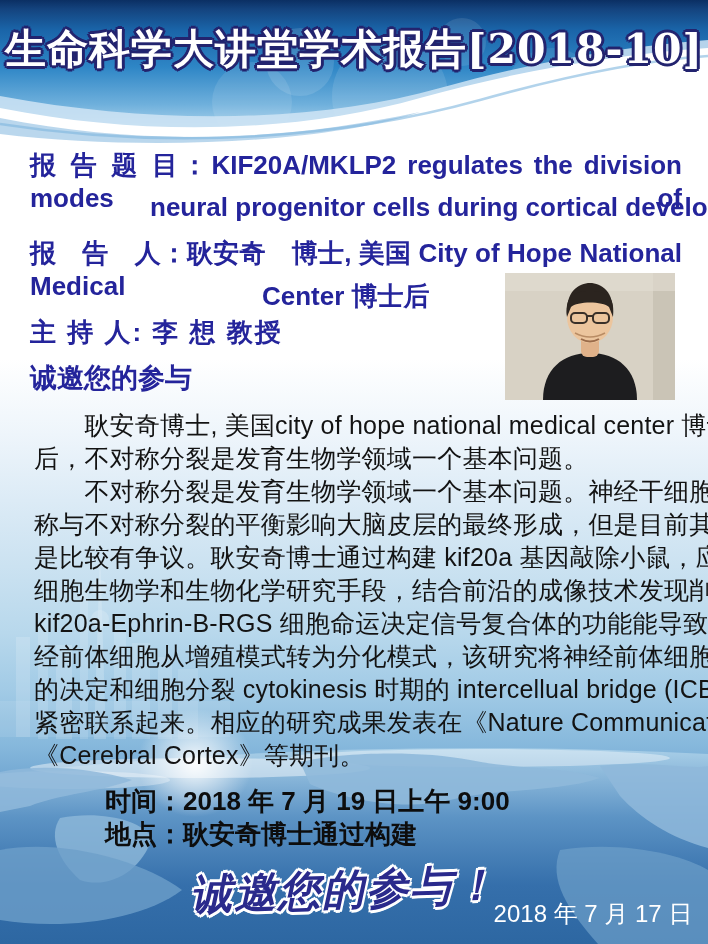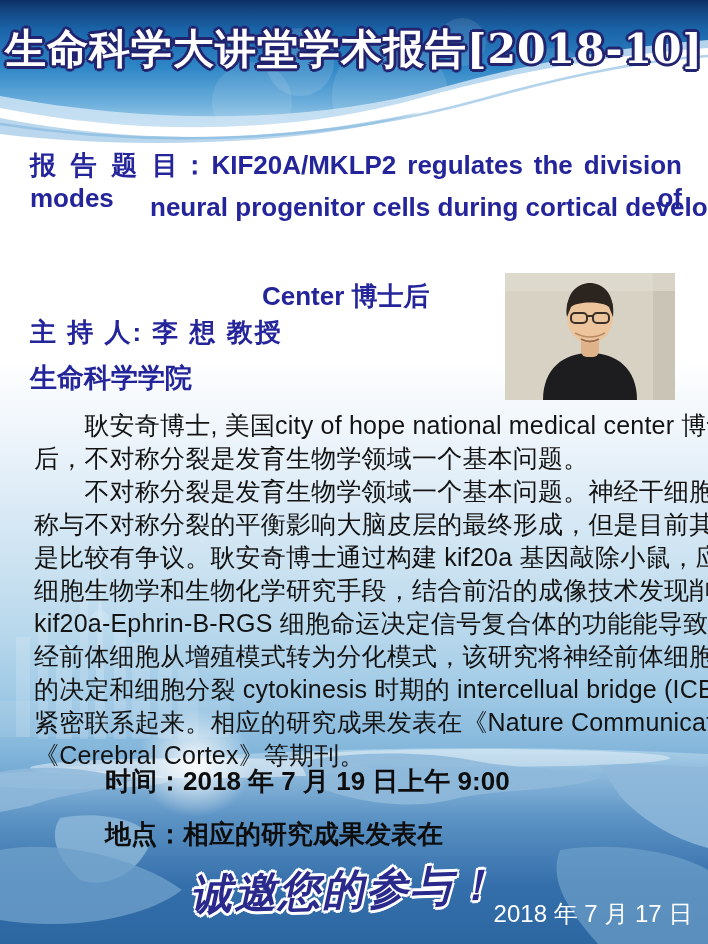--- a/index.html
+++ b/index.html
@@ -55,21 +55,21 @@
   .bio{
     position:absolute; left:34px; top:409px; width:646px;
     font-size:25px; line-height:33px; color:#131313; letter-spacing:.2px;
   }
   .bio div{ height:33px; white-space:nowrap; }
   
   .meet-line{
     position:absolute; left:105px; color:#0d0d0d;
     font-weight:bold; font-size:26px; white-space:nowrap;
   }
-  .time-line{ top:764px;text-align:center; }
+  .time-line{ top:784px;text-align:center; }
   .place-line{ top:817px; }
   
   .invitation{
     position:absolute; left:190px; top:862px;
     font-family:"DejaVu Serif", serif; font-style:italic; font-weight:bold;
     font-size:42px; letter-spacing:2px; color:#2a2a8c; transform:rotate(-2deg);
     text-shadow:
       -2px -2px 0 #ffffff, 2px -2px 0 #ffffff,
       -2px 2px 0 #ffffff, 2px 2px 0 #ffffff,
       0 3px 0 #ffffff, 0 -3px 0 #ffffff;
@@ -153,23 +153,24 @@
     <path d="M0,122 C60,110 142,132 182,162 C140,194 60,202 0,192 Z" fill="#6d9fc9" opacity="0.8"></path>
     <path d="M560,122 C620,112 682,126 708,142 L708,216 L598,216 C568,182 548,152 560,122 Z" fill="#6d9fc9" opacity="0.7"></path>
   </svg>
 
   <div class="sunburst"></div>
 
   <div class="page-title">生命科学大讲堂学术报告[2018-10]</div>
 
   <div class="blue-line topic-1 justify-line">报 告 题 目：KIF20A/MKLP2 regulates the division modes of</div>
   <div class="blue-line topic-2">neural progenitor cells during cortical development</div>
+  <div class="blue-line speaker-1 justify-line">报　告　人：耿安奇　博士, 美国 City of Hope National Medical</div>
   <div class="blue-line speaker-2">Center 博士后</div>
   <div class="blue-line host-1">主 持 人: 李 想 教授</div>
-  <div class="blue-line bio-heading">生命科学学院</div>
+  <div class="blue-line bio-heading">诚邀您的参与</div>
 
   <svg class="photo" viewBox="0 0 170 127">
     <rect x="0" y="0" width="170" height="127" fill="#d8d2c5"></rect>
     <rect x="148" y="0" width="22" height="127" fill="#c2bbab" opacity="0.6"></rect>
     <rect x="0" y="0" width="170" height="18" fill="#e2ddd2" opacity="0.6"></rect>
     <path d="M38,127 C38,96 58,80 85,80 C112,80 132,96 132,127 Z" fill="#1d1d1f"></path>
     <rect x="76" y="58" width="18" height="26" rx="6" fill="#e0b28a"></rect>
     <ellipse cx="85" cy="44" rx="23" ry="26" fill="#ecc59d"></ellipse>
     <path d="M62,44 C60,18 74,10 85,10 C96,10 110,18 108,44 C108,32 102,24 85,24 C68,24 62,32 62,44 Z" fill="#2b241f"></path>
     <path d="M62,44 C60,26 66,18 85,18 C104,18 110,26 108,44 L104,34 C98,28 72,28 66,34 Z" fill="#2b241f"></path>
@@ -188,18 +189,18 @@
       <div>是比较有争议。耿安奇博士通过构建 kif20a 基因敲除小鼠，应用</div>
       <div>细胞生物学和生物化学研究手段，结合前沿的成像技术发现削弱</div>
       <div>kif20a-Ephrin-B-RGS 细胞命运决定信号复合体的功能能导致神</div>
       <div>经前体细胞从增殖模式转为分化模式，该研究将神经前体细胞命运</div>
       <div>的决定和细胞分裂 cytokinesis 时期的 intercellual bridge (ICB)</div>
       <div>紧密联系起来。相应的研究成果发表在《Nature  Communication》</div>
       <div>《Cerebral Cortex》等期刊。</div>
     </div>
 
   <div class="meet-line time-line">时间：2018 年 7 月 19 日上午 9:00</div>
-  <div class="meet-line place-line">地点：相应的研究成果发表在</div>
+  <div class="meet-line place-line">地点：耿安奇博士通过构建</div>
 
   <div class="invitation">诚邀您的参与！</div>
   <div class="poster-date">2018 年 7 月 17 日</div>
 
 </div>
 
 </body></html>

